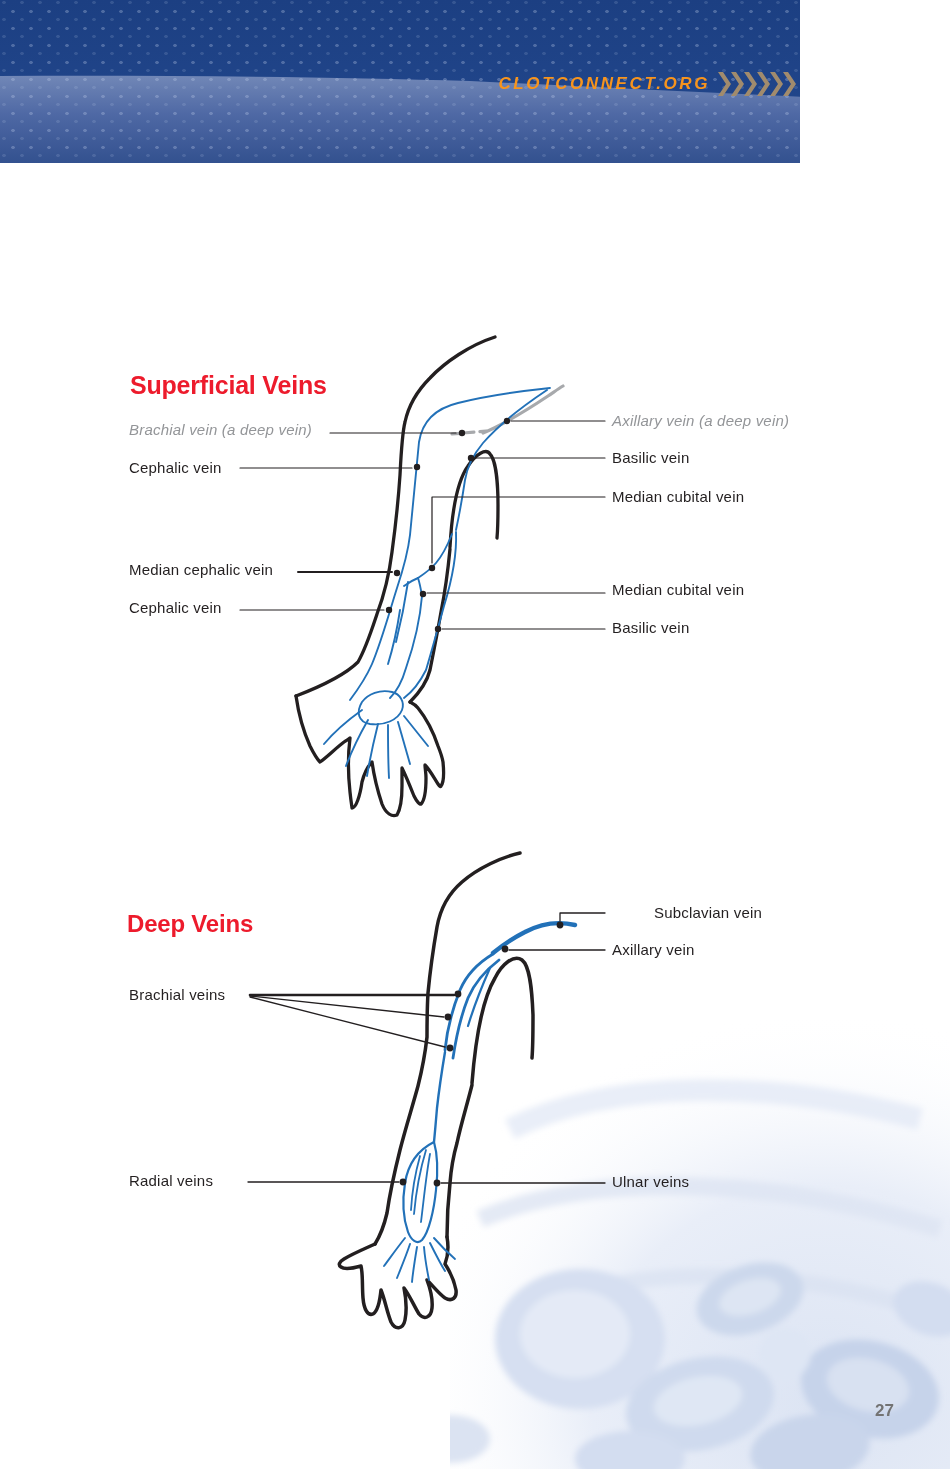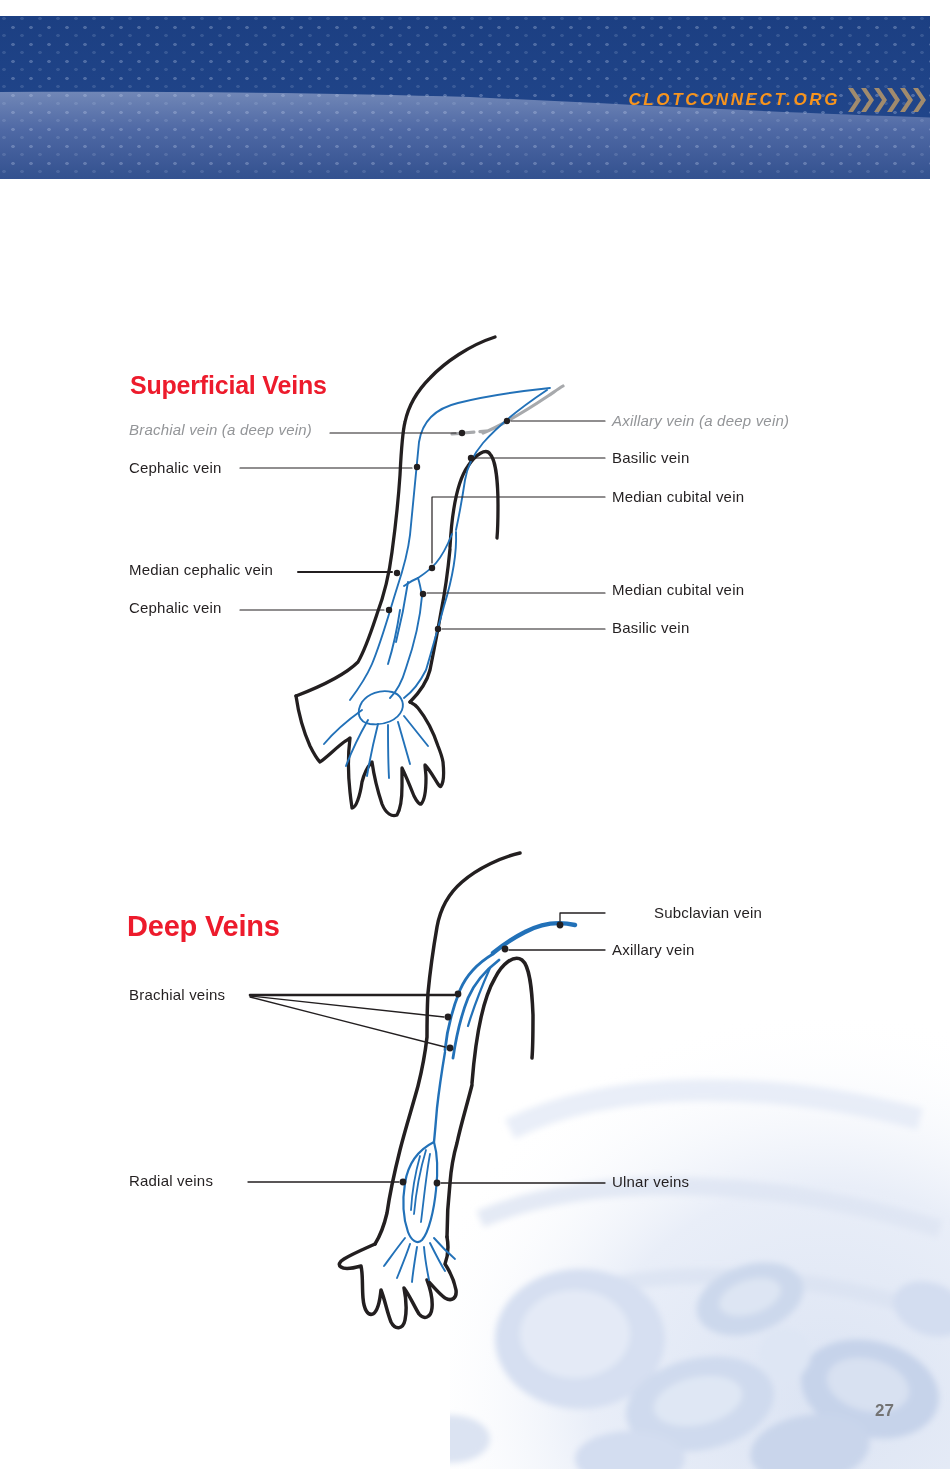--- a/index.html
+++ b/index.html
@@ -4,21 +4,21 @@
 <style>
   html,body{margin:0;padding:0;}
   body{
     width:950px;height:1469px;position:relative;overflow:hidden;
     background:#ffffff;
     font-family:"Liberation Sans", sans-serif;
     -webkit-font-smoothing:antialiased;
   }
   
   .banner{
-    position:absolute;left:0;top:16px;width:930px;height:163px;
+    position:absolute;left:0;top:0;width:800px;height:163px;
     background:linear-gradient(180deg,#1c3f82 0%,#21468b 70%,#24488e 100%);
     overflow:hidden;
   }
   .banner-wave{position:absolute;left:0;top:0;width:950px;height:163px;}
   .banner-dots{
     position:absolute;left:0;top:0;width:950px;height:163px;
     background-image:
       radial-gradient(circle, rgba(190,205,233,0.30) 1.6px, transparent 1.9px),
       radial-gradient(circle, rgba(190,205,233,0.16) 1.6px, transparent 1.9px);
     background-size:18px 17px,18px 17px;
@@ -32,21 +32,21 @@
     color:#f7941d;font-size:17px;font-weight:700;font-style:italic;
     letter-spacing:2.6px;white-space:nowrap;
   }
   
   .section-title{
     position:absolute;color:#ed1b2c;font-weight:700;letter-spacing:-0.2px;
     white-space:nowrap;
     margin-top:40px;
   }
   #title-superficial{left:130px;top:331px;font-size:25px;}
-  #title-deep{left:127px;top:870px;font-size:29px;}
+  #title-deep{left:127px;top:870px;font-size:24px;}
   
   .vein-label{
     position:absolute;font-size:15px;line-height:22px;color:#231f20;
     letter-spacing:0.2px;white-space:nowrap;
   }
   .vein-label.gray{color:#939598;font-style:italic;}
   
   .diagram{position:absolute;}
   #svg-superficial{left:100px;top:330px;}
   #svg-deep{left:100px;top:850px;}

